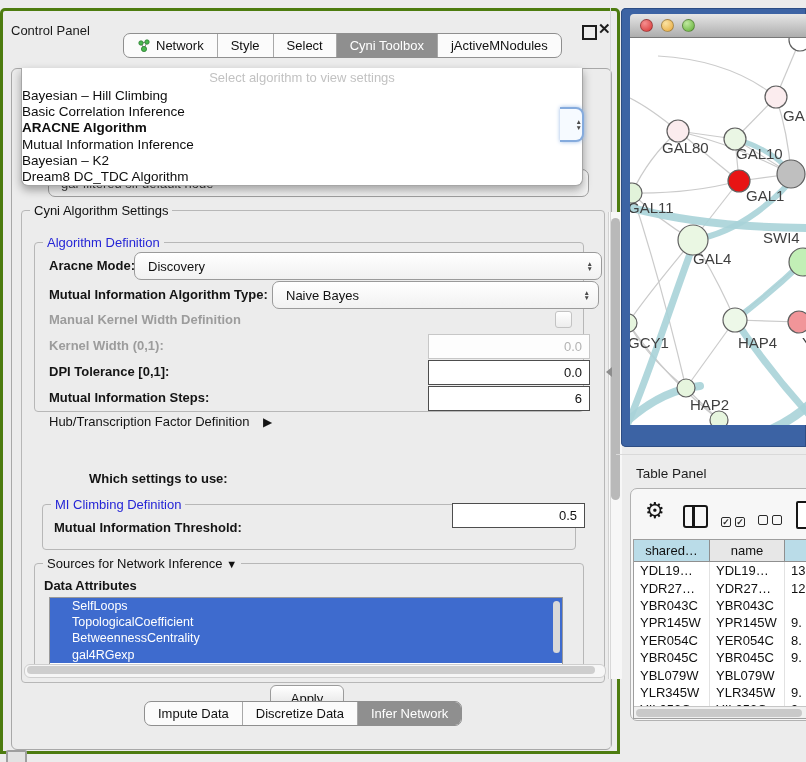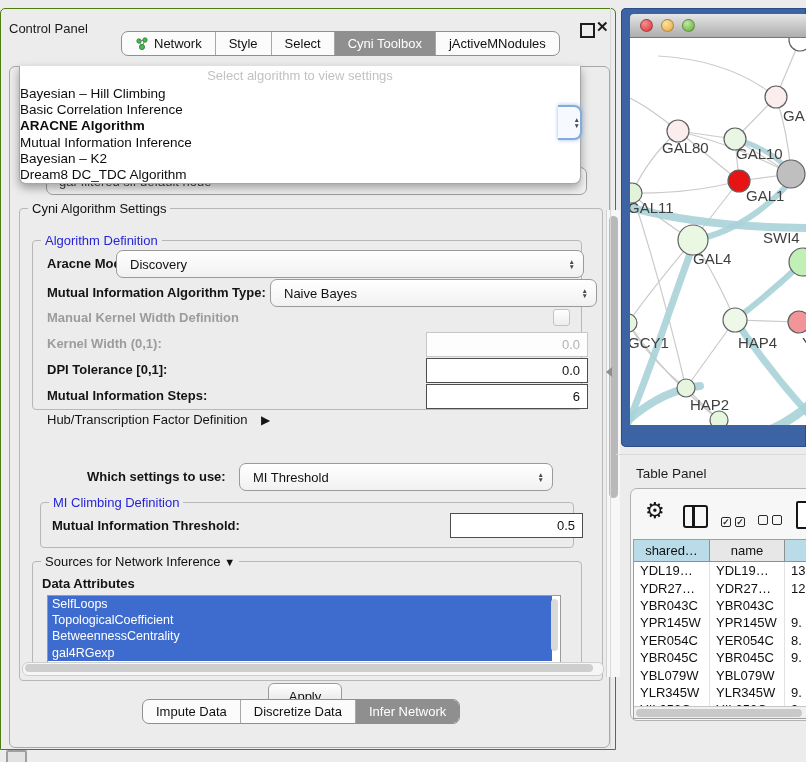--- a/index.html
+++ b/index.html
@@ -4,21 +4,21 @@
 <style>
   html,body{margin:0;padding:0;}
   body{
     width:806px;height:762px;position:relative;overflow:hidden;
     background:#ececec;font-family:"Liberation Sans",sans-serif;
     -webkit-font-smoothing:antialiased;
   }
   .abs{position:absolute;}
   
   .cp-window{left:0;top:8px;width:614px;height:740px;background:#ececec;
-    border:1px solid #4d7c0f;border-radius:5px 5px 0 0;text-decoration:underline;}
+    border:3px solid #4d7c0f;border-radius:5px 5px 0 0;text-decoration:underline;}
   .cp-title{left:8px;top:12px;font-size:13px;color:#1a1a1a;}
   .float-btn{left:579px;top:14px;width:11px;height:11px;border:2px solid #1c1c1c;background:transparent;}
   .close-btn{left:595px;top:9px;font-size:15px;font-weight:bold;color:#1c1c1c;}
   
   .tabbar{display:flex;height:23px;border:1px solid #8f8f8f;border-radius:7px;
     overflow:hidden;background:#fbfbfb;}
   .tab{display:flex;align-items:center;gap:5px;padding:0 13px;font-size:13px;color:#111;
     border-left:1px solid #a8a8a8;white-space:nowrap;}
   .tab:first-child{border-left:none;}
   .tab.selected{background:#8f8f8f;color:#fff;}
@@ -57,21 +57,21 @@
   .field.dis{border:1px solid #c7c7c7;background:#fdfdfd;color:#b3b3b3;}
   .checkbox{position:absolute;width:15px;height:15px;border:1.5px solid #c3c3c3;border-radius:3px;
     background:linear-gradient(#fff,#ededed);}
   
   .vscroll{left:586px;top:1px;width:13px;height:467px;background:#f7f7f7;border-left:1px solid #d2d2d2;}
   .vthumb{position:absolute;left:2px;top:6px;width:9px;height:282px;background:#b9b9b9;border-radius:5px;}
   .hscroll{left:2px;top:453px;width:580px;height:12px;background:#f6f6f6;border:1px solid #cfcfcf;border-radius:6px;}
   .hthumb{position:absolute;left:2px;top:1px;width:568px;height:8px;background:#cecece;border-radius:4px;}
   
   .attr-list{left:27px;top:386px;width:512px;height:67px;background:#fff;border:1px solid #9a9a9a;overflow:hidden;}
-  .attr-item{height:16.2px;line-height:16.2px;font-size:12.5px;color:#111;padding-left:4px;width:500px;}
+  .attr-item{height:16.2px;line-height:16.2px;font-size:12.5px;color:#111;padding-left:22px;width:500px;}
   .attr-item.sel{background:#3e6bce;color:#fff;}
   .list-thumb{position:absolute;right:2px;top:3px;width:7px;height:52px;background:#d9d9d9;border-radius:3.5px;}
   .btn{position:absolute;border:1px solid #9b9b9b;border-radius:6px;
     background:linear-gradient(#ffffff,#e0e0e0);font-size:13px;color:#111;
     display:flex;align-items:center;justify-content:center;}
   
   .split-line{left:610px;top:8px;width:1px;height:740px;background:#d8d8d8;}
   .split-handle{left:606px;top:367px;width:0;height:0;border-top:5px solid transparent;
     border-bottom:5px solid transparent;border-right:6px solid #8d8d8d;}
   
@@ -177,21 +177,21 @@
 
     <div class="abs vscroll">
       <div class="vthumb"></div>
     </div>
 
     <div class="abs group" style="left:12px;top:31px;width:548px;height:168px;">
       <div class="gtitle blue">Algorithm Definition</div>
     </div>
 
     <div class="lbl" style="left:27px;top:47px;">Aracne Mode:</div>
-    <div class="combo" style="left:96px;top:41px;width:445px;">
+    <div class="combo" style="left:112px;top:41px;width:445px;">
       <span>Discovery</span>
       <span class="stepper">
           <span>▲</span>
           <span>▼</span>
         </span>
     </div>
 
     <div class="lbl" style="left:27px;top:76px;">Mutual Information Algorithm Type:</div>
     <div class="combo" style="left:250px;top:70px;width:304px;">
       <span>Naive Bayes</span>
@@ -212,33 +212,26 @@
 
     <div class="lbl" style="left:27px;top:179px;">Mutual Information Steps:</div>
     <div class="field" style="left:406px;top:175px;width:146px;">6</div>
 
     <div class="lbl reg" style="left:27px;top:203px;">
       <span>Hub/Transcription Factor Definition</span>
       <span style="margin-left:10px;font-size:12px;">▶</span>
     </div>
 
     <div class="lbl" style="left:67px;top:260px;">Which settings to use:</div>
-    <div class="combo" style="left:219px;top:254px;width:291px;">
-      <span>MI Threshold</span>
-      <span class="stepper">
-          <span>▲</span>
-          <span>▼</span>
-        </span>
-    </div>
 
     <div class="abs group" style="left:20px;top:293px;width:532px;height:44px;">
       <div class="gtitle blue">MI Climbing Definition</div>
     </div>
     <div class="lbl" style="left:32px;top:309px;">Mutual Information Threshold:</div>
-    <div class="field" style="left:430px;top:304px;width:117px;">0.5</div>
+    <div class="field" style="left:430px;top:292px;width:117px;">0.5</div>
 
     <div class="abs group" style="left:12px;top:352px;width:548px;height:107px;">
       <div class="gtitle">
         <span>Sources for Network Inference</span>
         <span style="font-size:11px;">▼</span>
       </div>
     </div>
     <div class="lbl" style="left:22px;top:367px;">Data Attributes</div>
     <div class="abs attr-list">
       <div id="attr-items">

